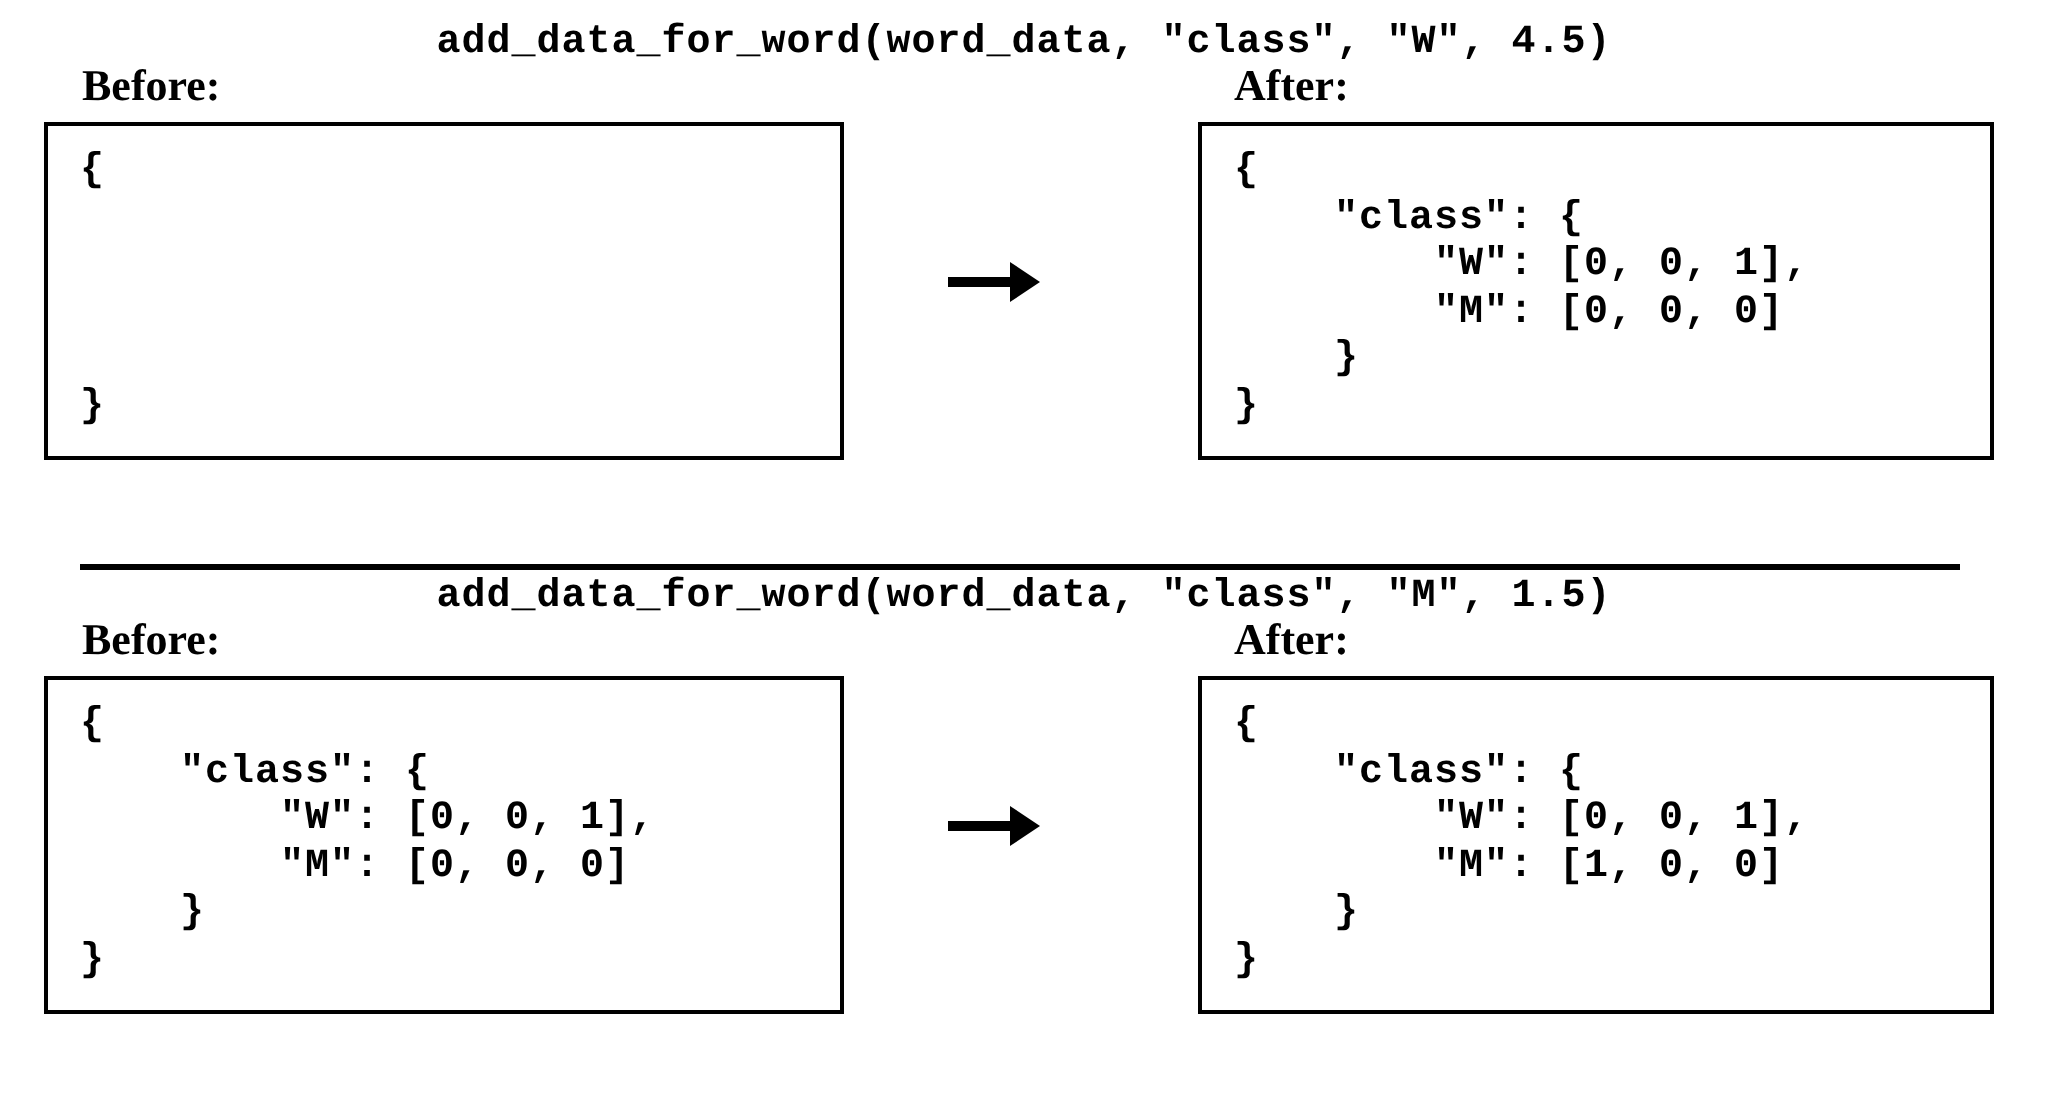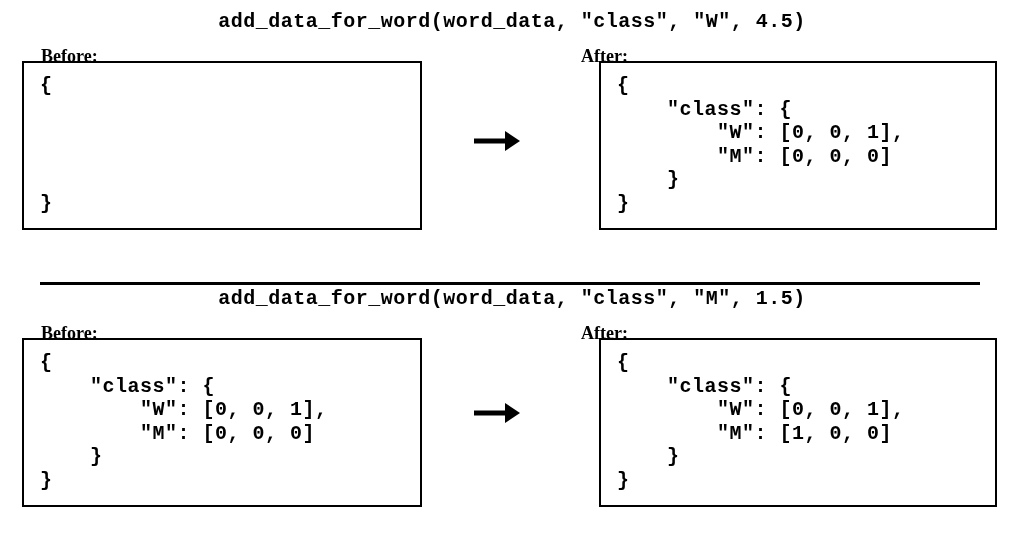--- a/index.html
+++ b/index.html
@@ -30,25 +30,24 @@
     font-weight: bold;
     font-size: 20px;
     letter-spacing: 0.5px;
     white-space: pre;
   }
   .side-label {
     position: absolute;
     top: 30px;
     font-family: "Liberation Serif", serif;
     font-weight: bold;
-    font-size: 18px;
-    margin-top: 16px;
+    font-size: 22px;
   }
   .side-label.before { left: 41px; }
-  .side-label.after  { left: 581px; }
+  .side-label.after  { left: 617px; }
   .code-box {
     position: absolute;
     top: 61px;
     height: 169px;
     border: 2.5px solid #000000;
     background: #ffffff;
   }
   .code-box.before { left: 22px;  width: 400px; }
   .code-box.after  { left: 599px; width: 398px; }
   .code-box pre {

